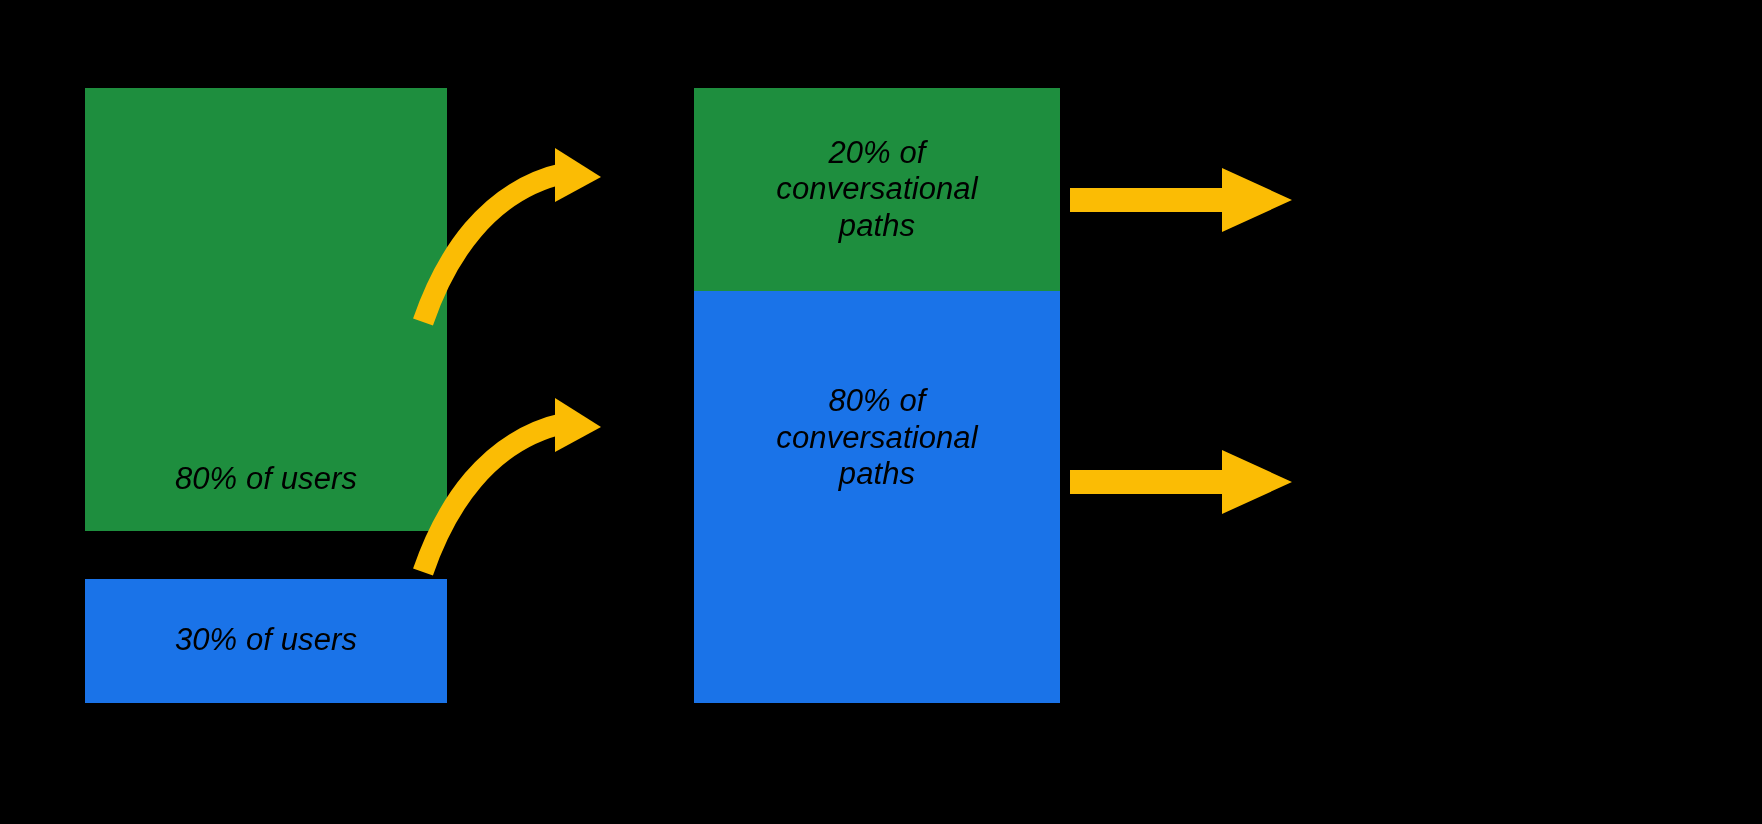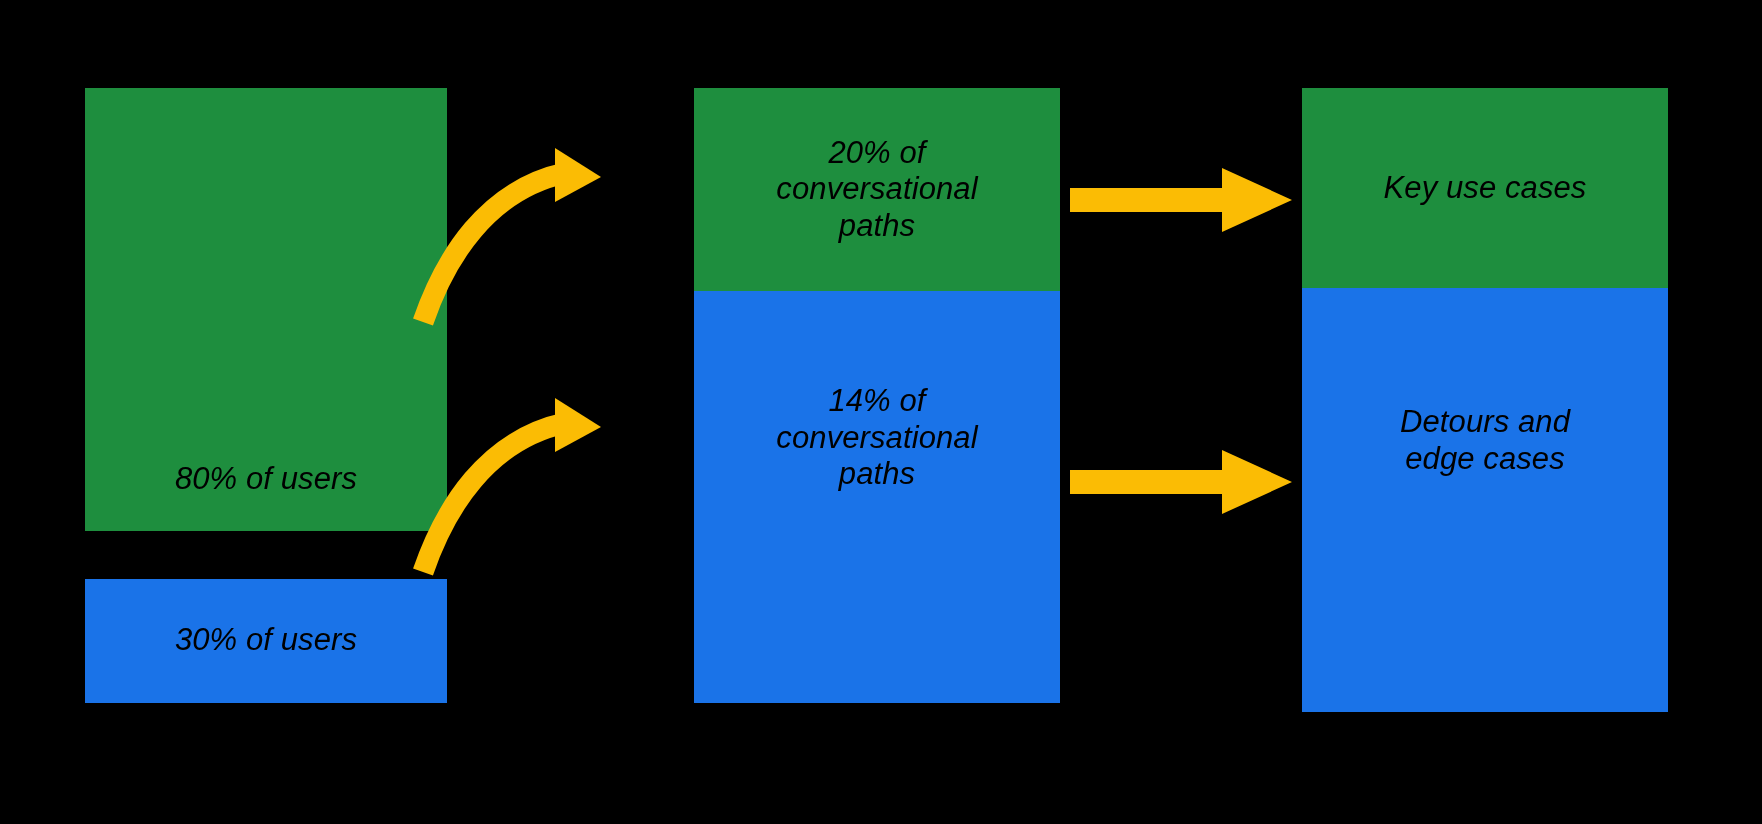--- a/index.html
+++ b/index.html
@@ -97,37 +97,28 @@
     <polygon points="150,8 196,37 150,62 150,46 150,22" fill="#FBBC04"></polygon>
   </svg>
 
   <div class="column" id="col-paths">
     <div class="seg green">
       <span class="seg-label">20% of
 conversational
 paths</span>
     </div>
     <div class="seg blue">
-      <span class="seg-label">14% of
+      <span class="seg-label">80% of
 conversational
 paths</span>
     </div>
   </div>
 
   <svg class="arrow-svg" id="arrow-straight-top" viewBox="0 0 225 80">
     <polygon points="0,28 152,28 152,8 222,40 152,72 152,52 0,52" fill="#FBBC04"></polygon>
   </svg>
 
   <svg class="arrow-svg" id="arrow-straight-bottom" viewBox="0 0 225 80">
     <polygon points="0,28 152,28 152,8 222,40 152,72 152,52 0,52" fill="#FBBC04"></polygon>
   </svg>
 
-  <div class="column" id="col-cases">
-    <div class="seg green">
-      <span class="seg-label">Key use cases</span>
-    </div>
-    <div class="seg blue">
-      <span class="seg-label">Detours and
-edge cases</span>
-    </div>
-  </div>
 
 </div>
 
 </body></html>

